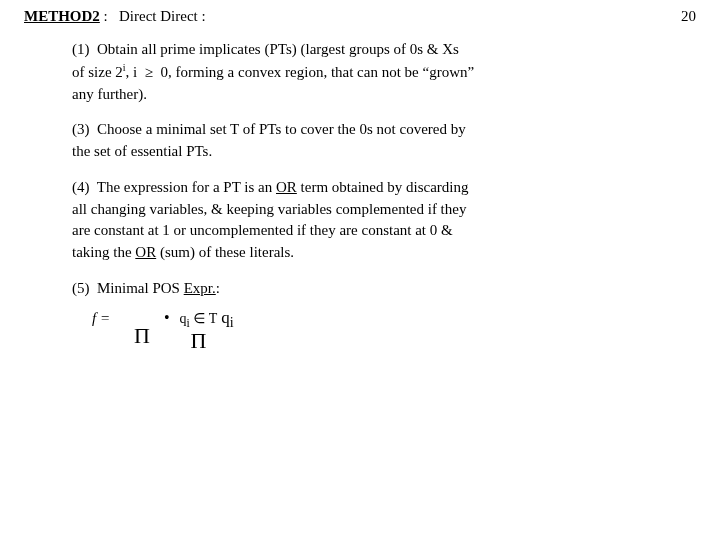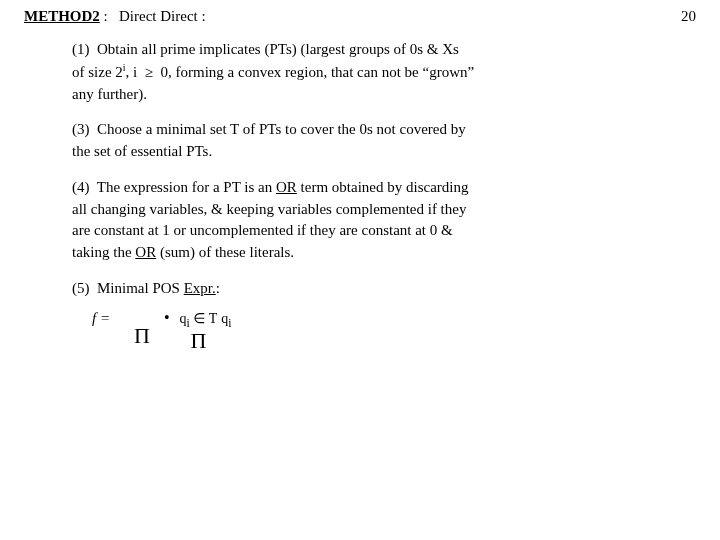--- a/index.html
+++ b/index.html
@@ -130,19 +130,19 @@
         <span style="display:inline-flex; align-items:baseline; gap:4px;">
           <span style="display:inline-flex; flex-direction:column; align-items:center; margin-right:2px;">
             <span style="font-size:10px; line-height:1; color:#000; visibility:hidden;">&nbsp;</span>
             <span class="big-pi">Π</span>
           </span>
           <span class="bullet">•</span>
           <span style="display:inline-flex; flex-direction:column; align-items:center; position:relative;">
             <span style="font-size:14px; line-height:1.1;text-align:right;">q<sub>i</sub> ∈ T</span>
             <span style="font-size:22px; line-height:1;">Π</span>
           </span>
-          <span style="font-size:14px;">q<sub>i</sub></span>
+          <span style="font-size:17px;">q<sub>i</sub></span>
         </span>
       </div>
     </div>
 
   </div>
 </div>
 
 </body></html>

